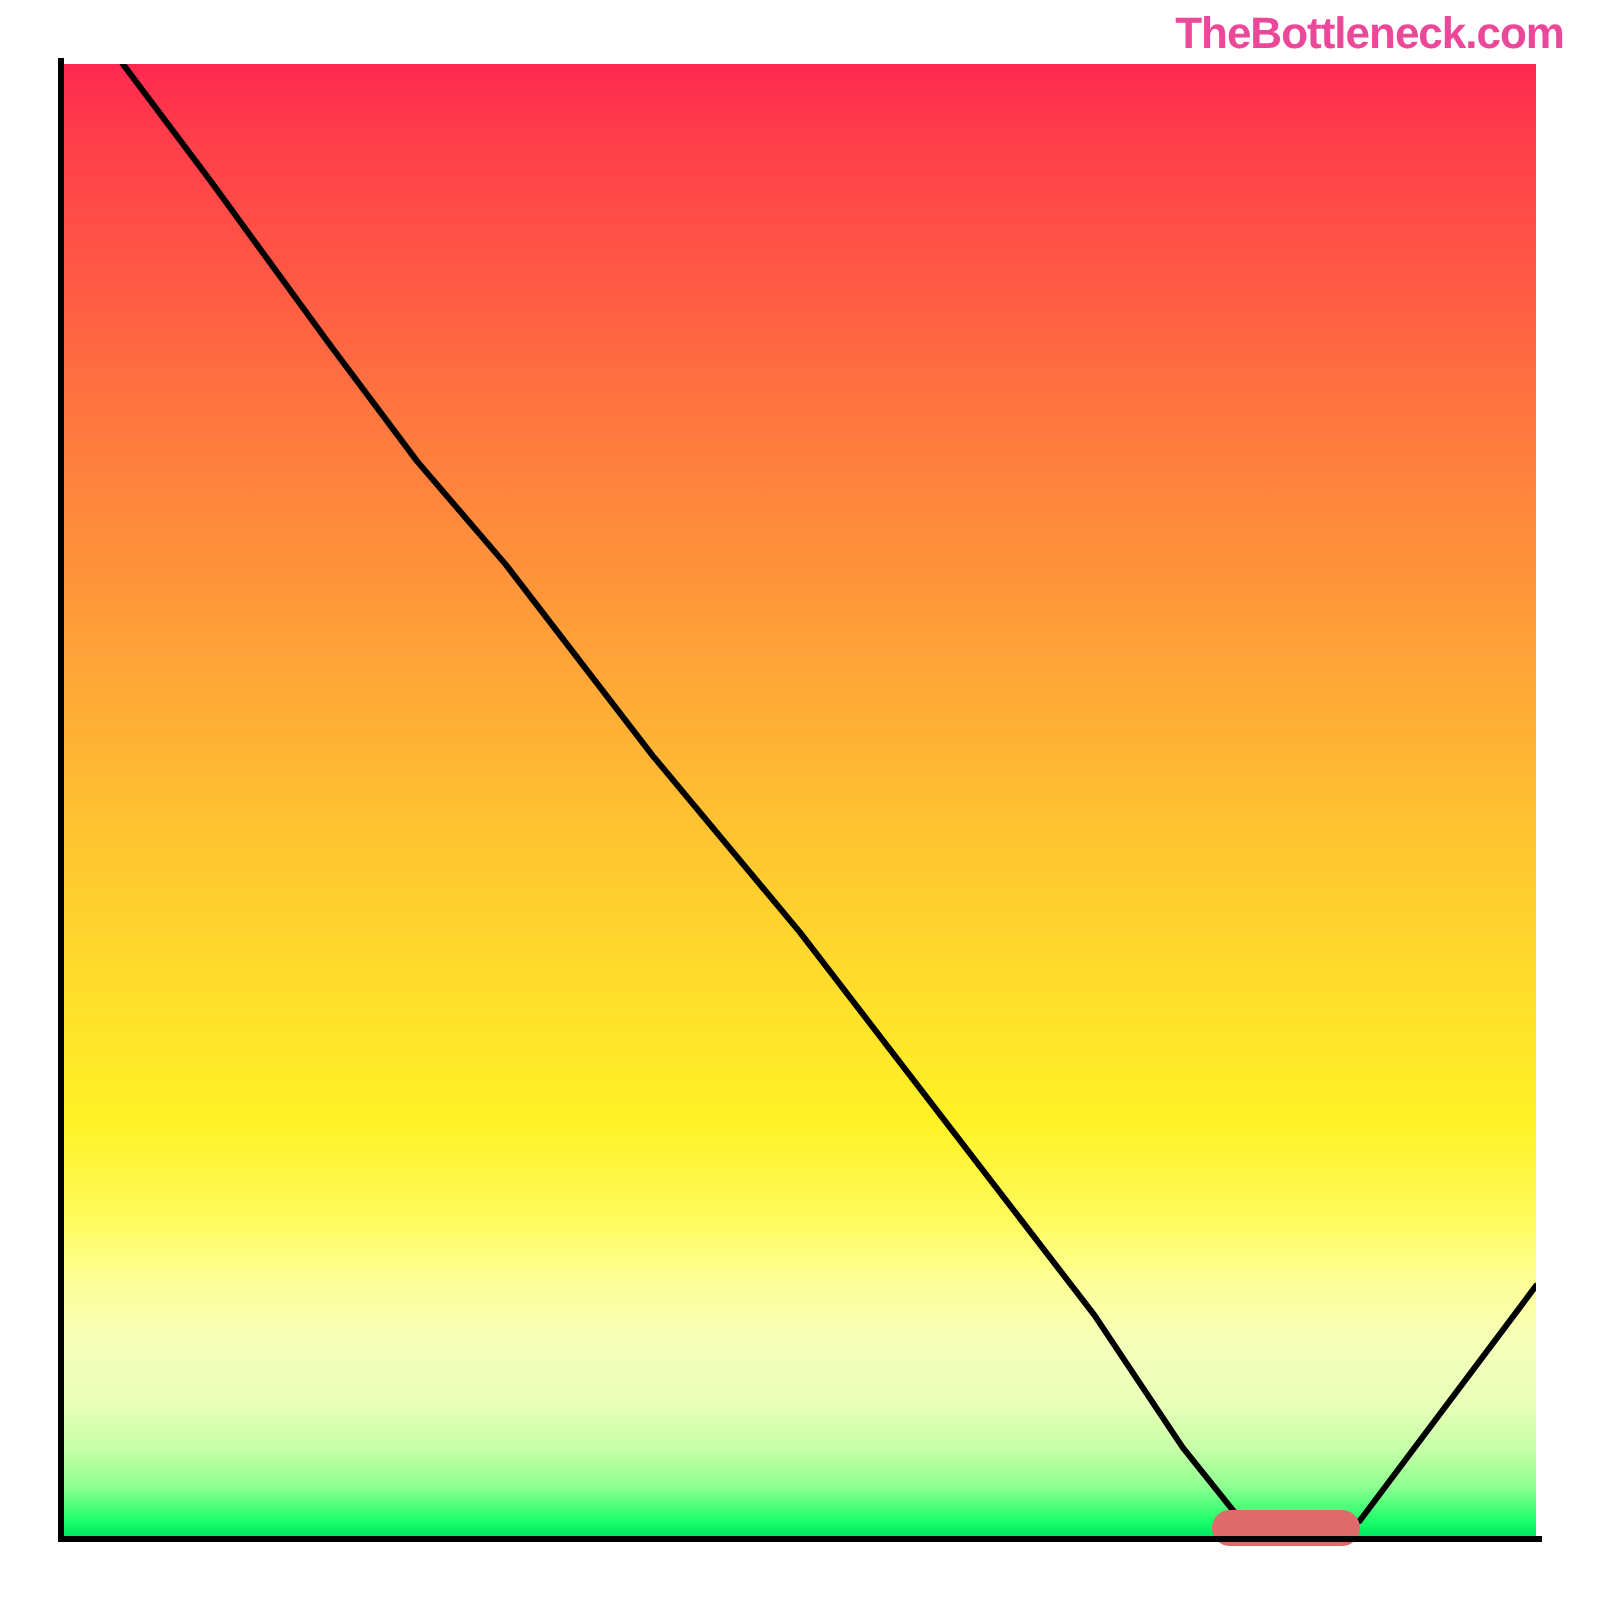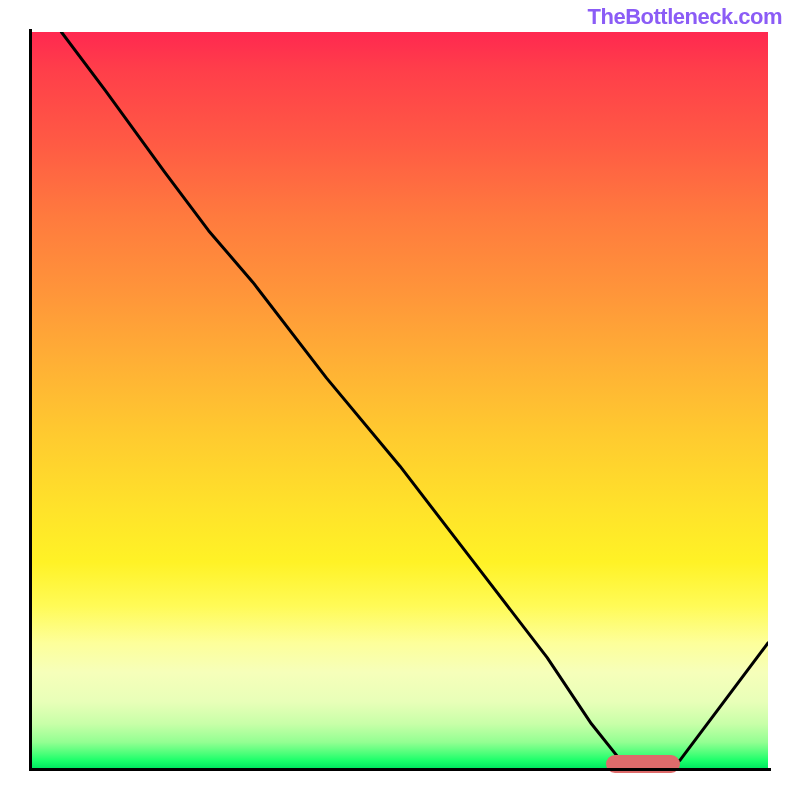--- a/index.html
+++ b/index.html
@@ -10,21 +10,21 @@
     position: relative;
     font-family: Arial, sans-serif;
     overflow: hidden;
   }
   .watermark {
     position: absolute;
     top: 4px;
     right: 18px;
     font-size: 22px;
     font-weight: bold;
-    color: #8b5cf6;
+    color: #ec4899;
     letter-spacing: -0.5px;
   }
   .plot-area {
     position: absolute;
     left: 32px;
     top: 32px;
     width: 736px;
     height: 736px;
   }
   .gradient-fill {

